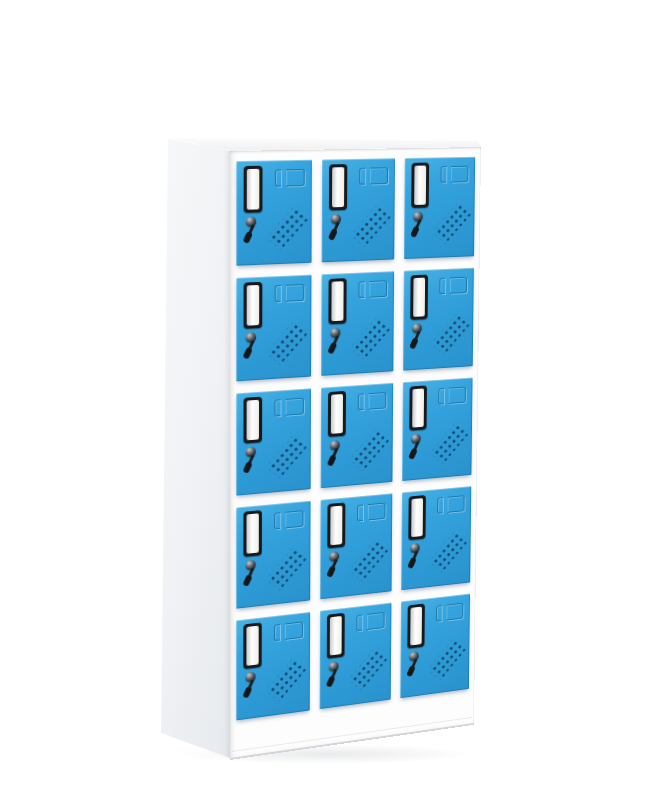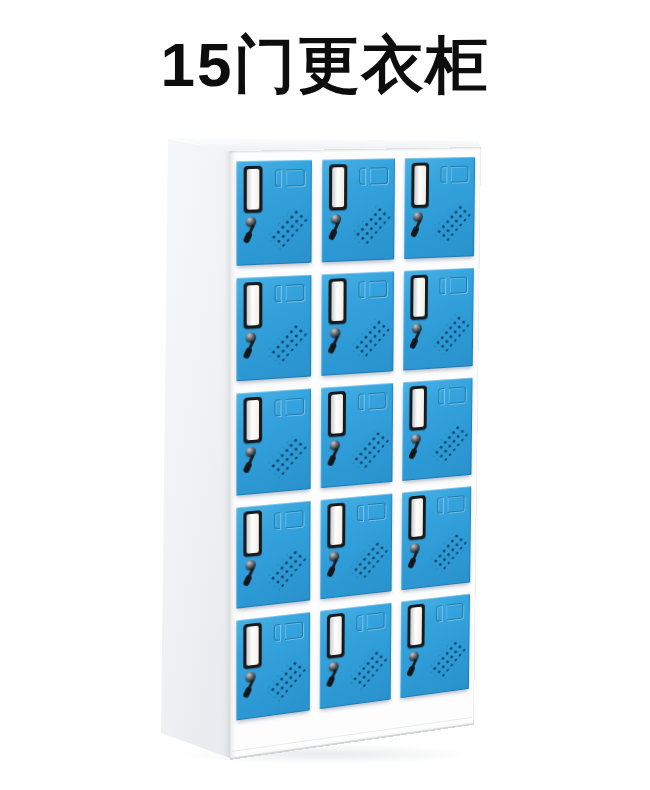--- a/index.html
+++ b/index.html
@@ -176,21 +176,20 @@
     background-image: radial-gradient(circle, #0d4368 1.2px, rgba(13,67,104,0) 1.6px);
     background-size: 6.5px 6.5px;
     background-position: 2px 2px;
   }
 </style>
 </head>
 <body>
 
 <div class="canvas">
 
-  <h1 class="product-title">15门更衣柜</h1>
 
   <div class="scene">
     <div class="ground-shadow"></div>
     <div class="side-face"></div>
     <div class="top-face"></div>
     <div class="front-face">
       <div class="door-grid" style="grid-template-columns: repeat(3, 73px); grid-template-rows: repeat(5, 103px);">
   <div class="door">
     <span class="card-slot">
       <span class="card-paper"></span>

